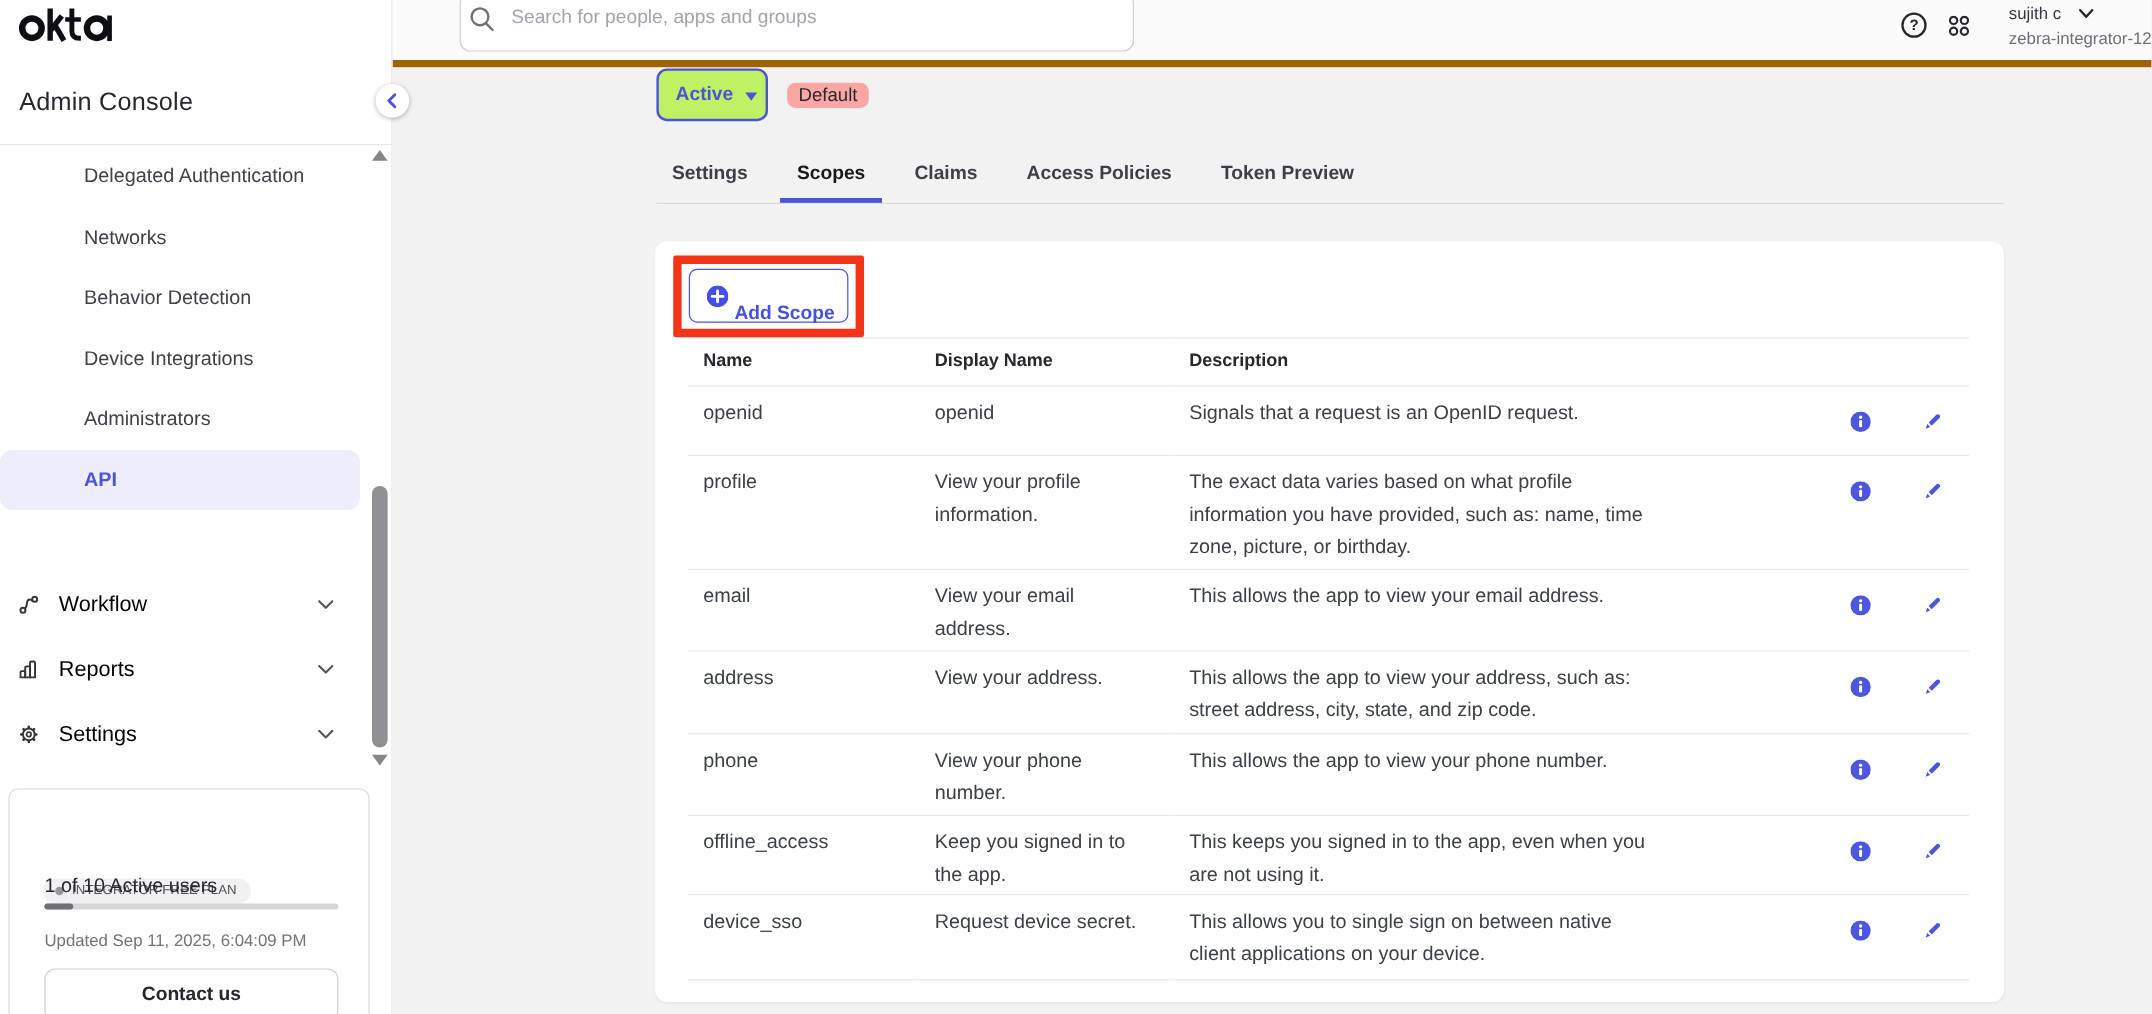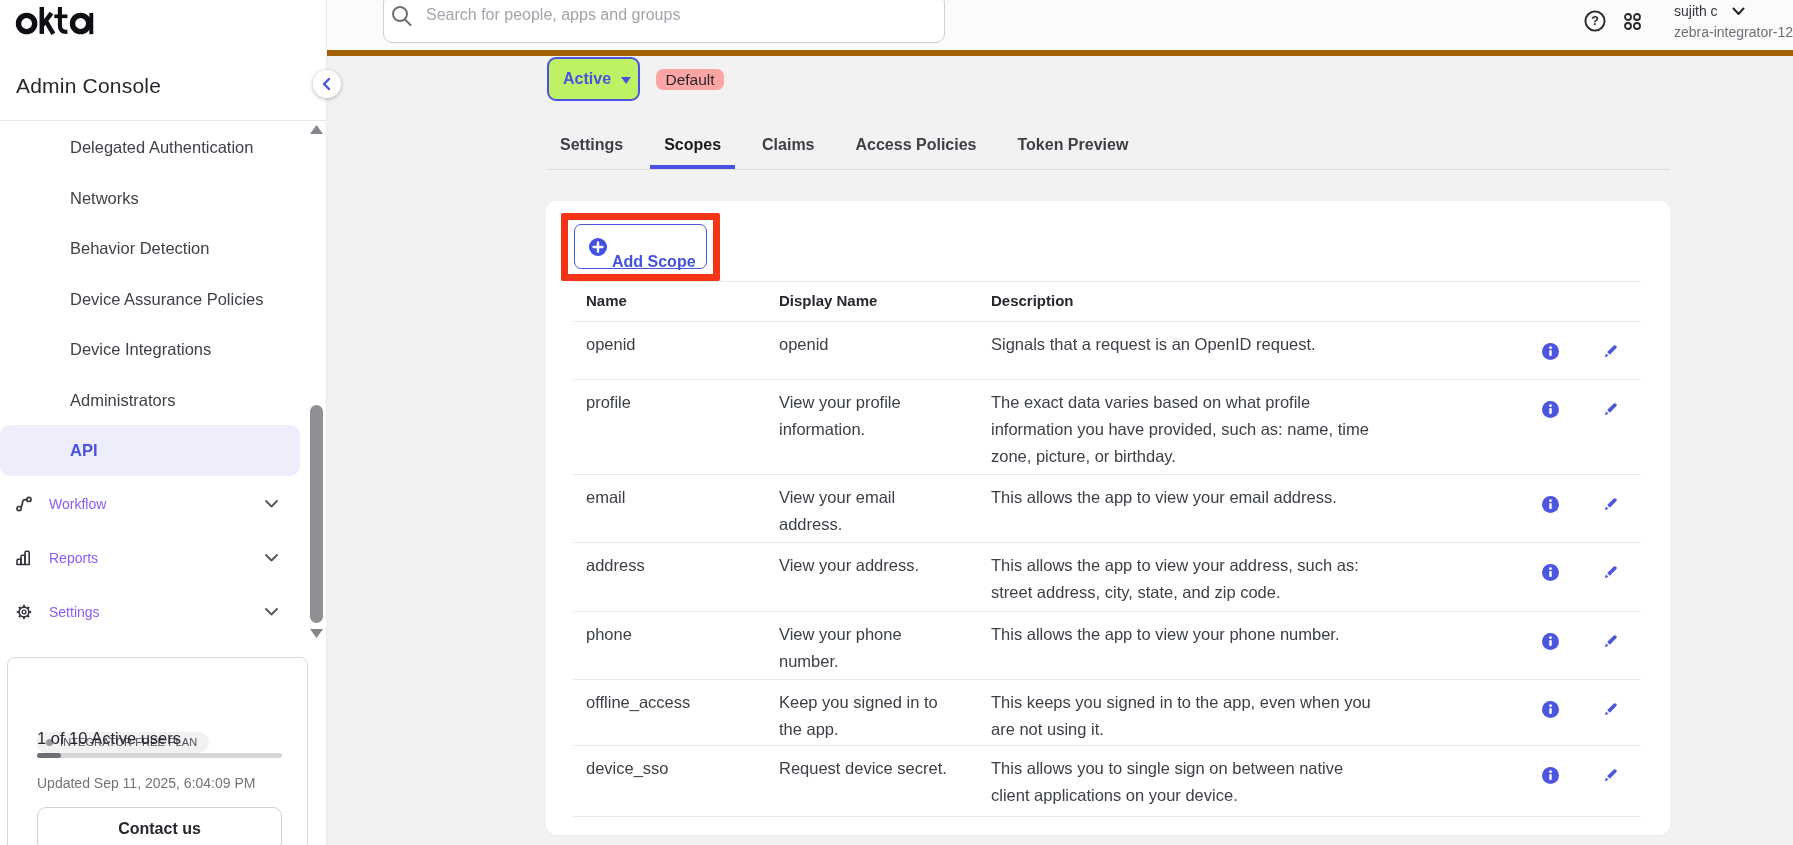--- a/index.html
+++ b/index.html
@@ -21,21 +21,21 @@
   
   #sidebar { position:absolute; left:0; top:0; width:327px; height:845px; background:#fff; border-right:1px solid #ebebee; }
   #logo { position:absolute; left:0; top:0; }
   #console-title { position:absolute; left:16px; top:74px; font-size:21px; color:#26282e; font-weight:500; letter-spacing:0.2px;}
   #side-divider { position:absolute; left:0; top:120px; width:327px; height:1px; background:#e8e8ea; }
 
   ul.nav { list-style:none; position:absolute; left:0; top:122px; width:300px; }
   ul.nav li { height:50.5px; line-height:50.5px; padding-left:70px; font-size:16.5px; color:#3e4148; }
   ul.nav li.active { background:#ededfb; border-radius:10px; color:#4a53e1; font-weight:bold; }
 
-  .grp { position:absolute; left:0; width:300px; height:53px; font-size:14px; color:#8b5cf6; }
+  .grp { position:absolute; left:0; width:300px; height:53px; font-size:18px; color:#000000; }
   .grp .gtxt { position:absolute; left:49px; top:50%; transform:translateY(-50%); }
   .grp .gico { position:absolute; left:16px; top:50%; transform:translateY(-50%); width:16px; height:16px; }
   .grp .gchev { position:absolute; left:265px; top:50%; transform:translateY(-50%); }
   #sb-thumb { position:absolute; left:310px; top:405px; width:13px; height:218px; background:#8f8f94; border-radius:7px; }
 
   
   #plan { position:absolute; left:7px; top:657px; width:301px; height:200px; background:#fff; border:1px solid #d9d9dd; border-radius:8px; }
   #plan .pill { position:absolute; left:28px; top:30px; height:21px; padding:0 12px 0 24px; background:#f1f1f2; border-radius:11px; font-size:11px; font-weight:normal; letter-spacing:0.1px; color:#4e5057; line-height:21px;margin-top:44px; }
   #plan .pill .dot { position:absolute; left:10px; top:7px; width:7px; height:7px; border-radius:50%; background:#97979d; }
   #plan .users { position:absolute; left:29px; top:71px; font-size:16.5px; color:#26282e; }
@@ -113,21 +113,20 @@
     <circle cx="80.6" cy="23.5" r="8.1" stroke-width="5.4"></circle>
     <line x1="91.3" y1="13" x2="91.3" y2="34.2" stroke-width="3.9"></line>
   </g>
 </svg>
   <div id="console-title">Admin Console</div>
   <div id="side-divider"></div>
   <ul class="nav">
     <li>Delegated Authentication</li>
     <li>Networks</li>
     <li>Behavior Detection</li>
-    <li>Device Assurance Policies</li>
     <li>Device Integrations</li>
     <li>Administrators</li>
     <li class="active">API</li>
   </ul>
 
   <div class="grp" style="top:477px;">
     <svg class="gico" viewBox="0 0 16 16">
         <g fill="none" stroke="#33363c" stroke-width="1.7">
           <circle cx="3.1" cy="12.6" r="2.1"></circle>
           <circle cx="12.9" cy="3.4" r="2.1"></circle>

